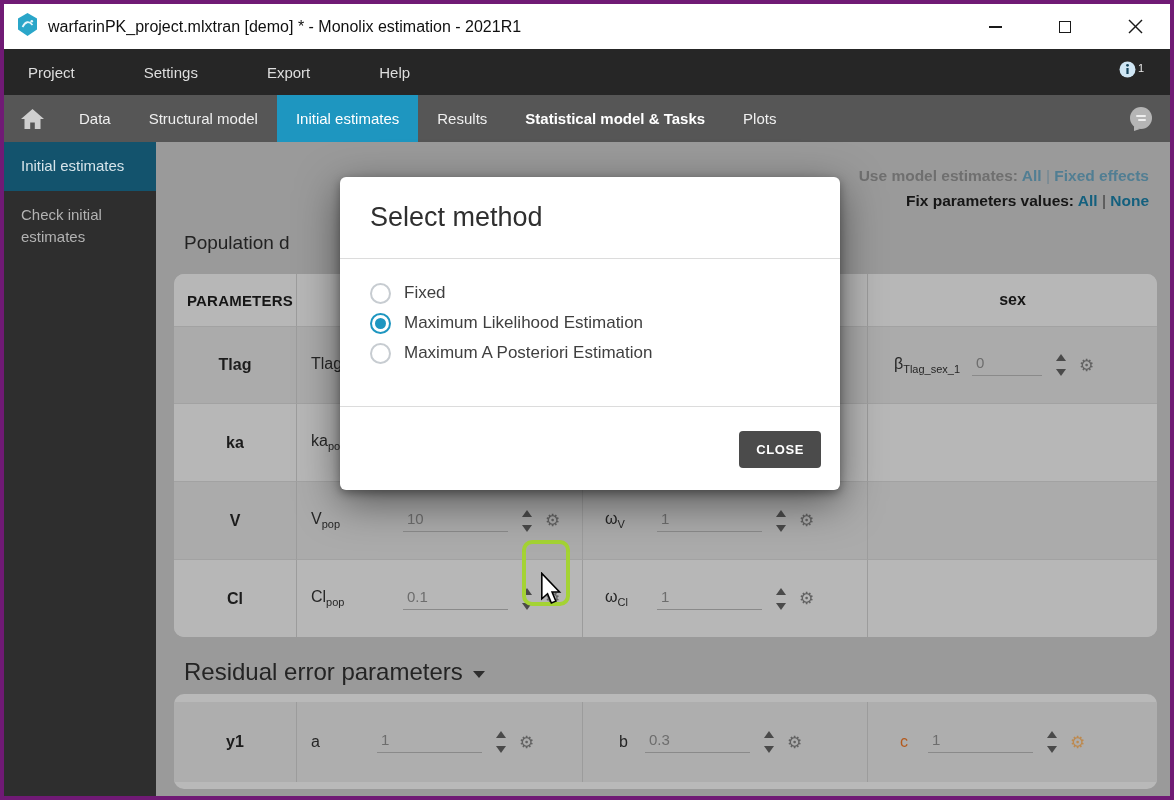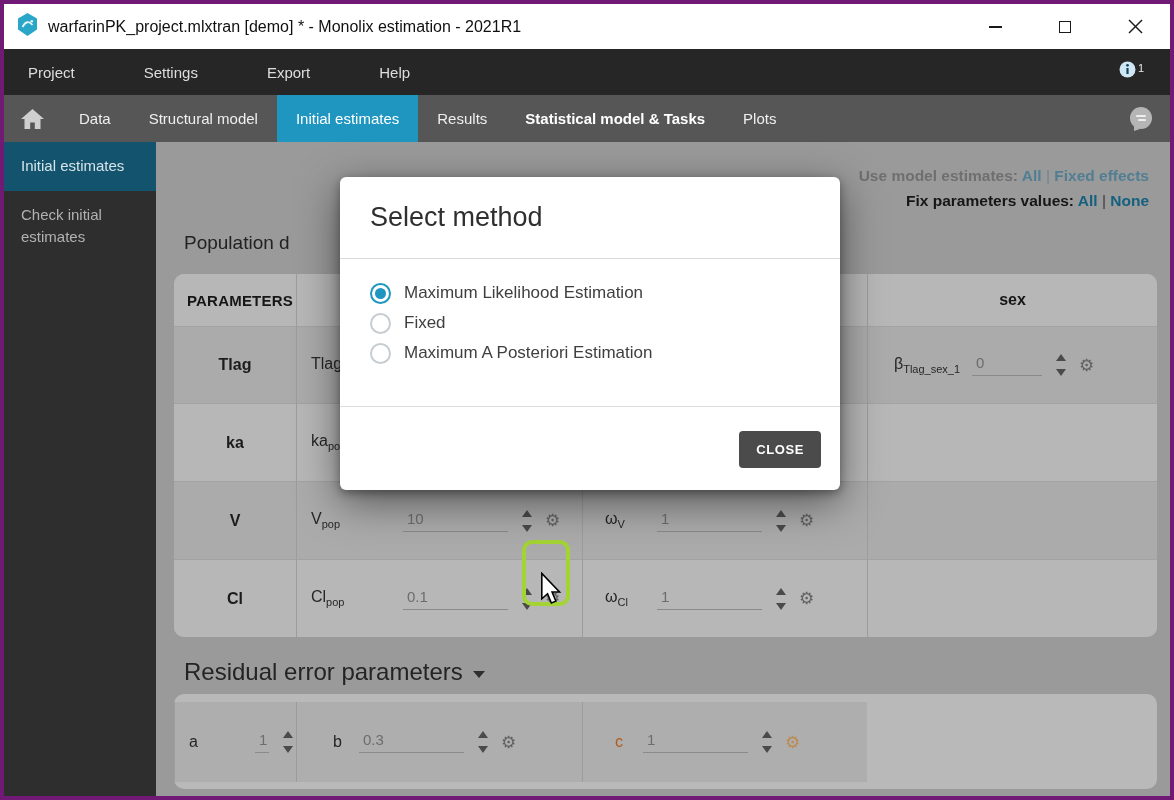--- a/index.html
+++ b/index.html
@@ -282,20 +282,21 @@
         <div class="highlight-box"></div>
       </div>
 
       <div class="res-heading">
         <span>Residual error parameters</span>
         <span class="caret-down"></span>
       </div>
 
       <div class="card res-card">
         <div class="grid res-grid">
+          <div class="cell row-res pname">y1</div>
           <div class="cell row-res b-left">
             <span class="plabel lab-res-a">a</span>
             <span class="uinput">1</span>
             <span class="spinner">
                 <span class="sp-up"></span>
                 <span class="sp-dn"></span>
               </span>
             <span class="gear">⚙</span>
           </div>
           <div class="cell row-res b-left">
@@ -322,26 +323,26 @@
       <svg class="cursor" width="23" height="33" viewBox="0 0 12 19">
         <path d="M1 0.8 L1 15.4 L4.3 12.5 L6.5 17.9 L9.1 16.8 L6.9 11.5 L11.2 11.5 Z" fill="#ffffff" stroke="#000000" stroke-width="0.9"></path>
       </svg>
     </div>
   </div>
 
   <div class="modal">
     <div class="modal-title">Select method</div>
     <div class="modal-body">
       <div class="radio-row">
+        <span class="radio"></span>
+        <span class="radio-label">Fixed</span>
+      </div>
+      <div class="radio-row">
         <span class="radio selected"></span>
         <span class="radio-label">Maximum Likelihood Estimation</span>
-      </div>
-      <div class="radio-row">
-        <span class="radio"></span>
-        <span class="radio-label">Fixed</span>
       </div>
       <div class="radio-row">
         <span class="radio"></span>
         <span class="radio-label">Maximum A Posteriori Estimation</span>
       </div>
     </div>
     <div class="modal-footer">
       <button class="close-btn">CLOSE</button>
     </div>
   </div>

